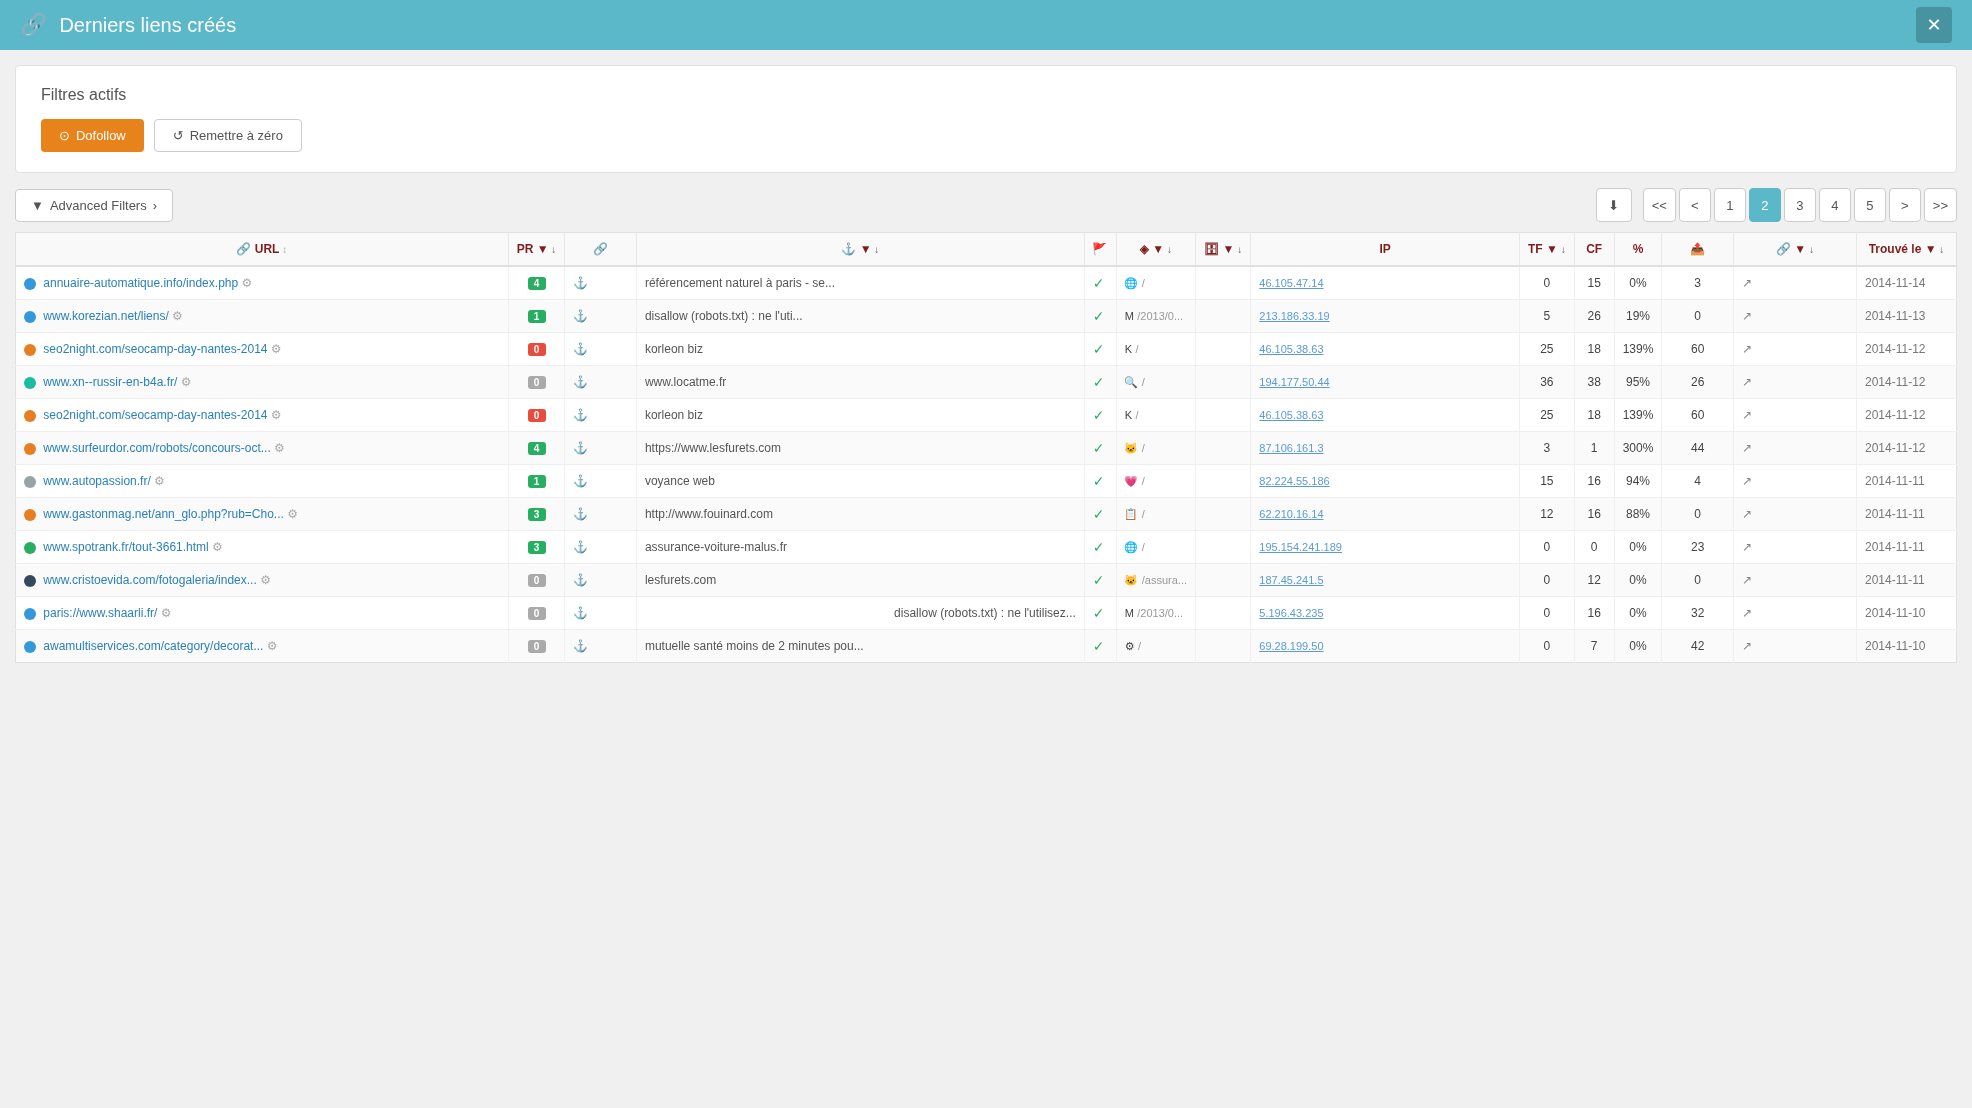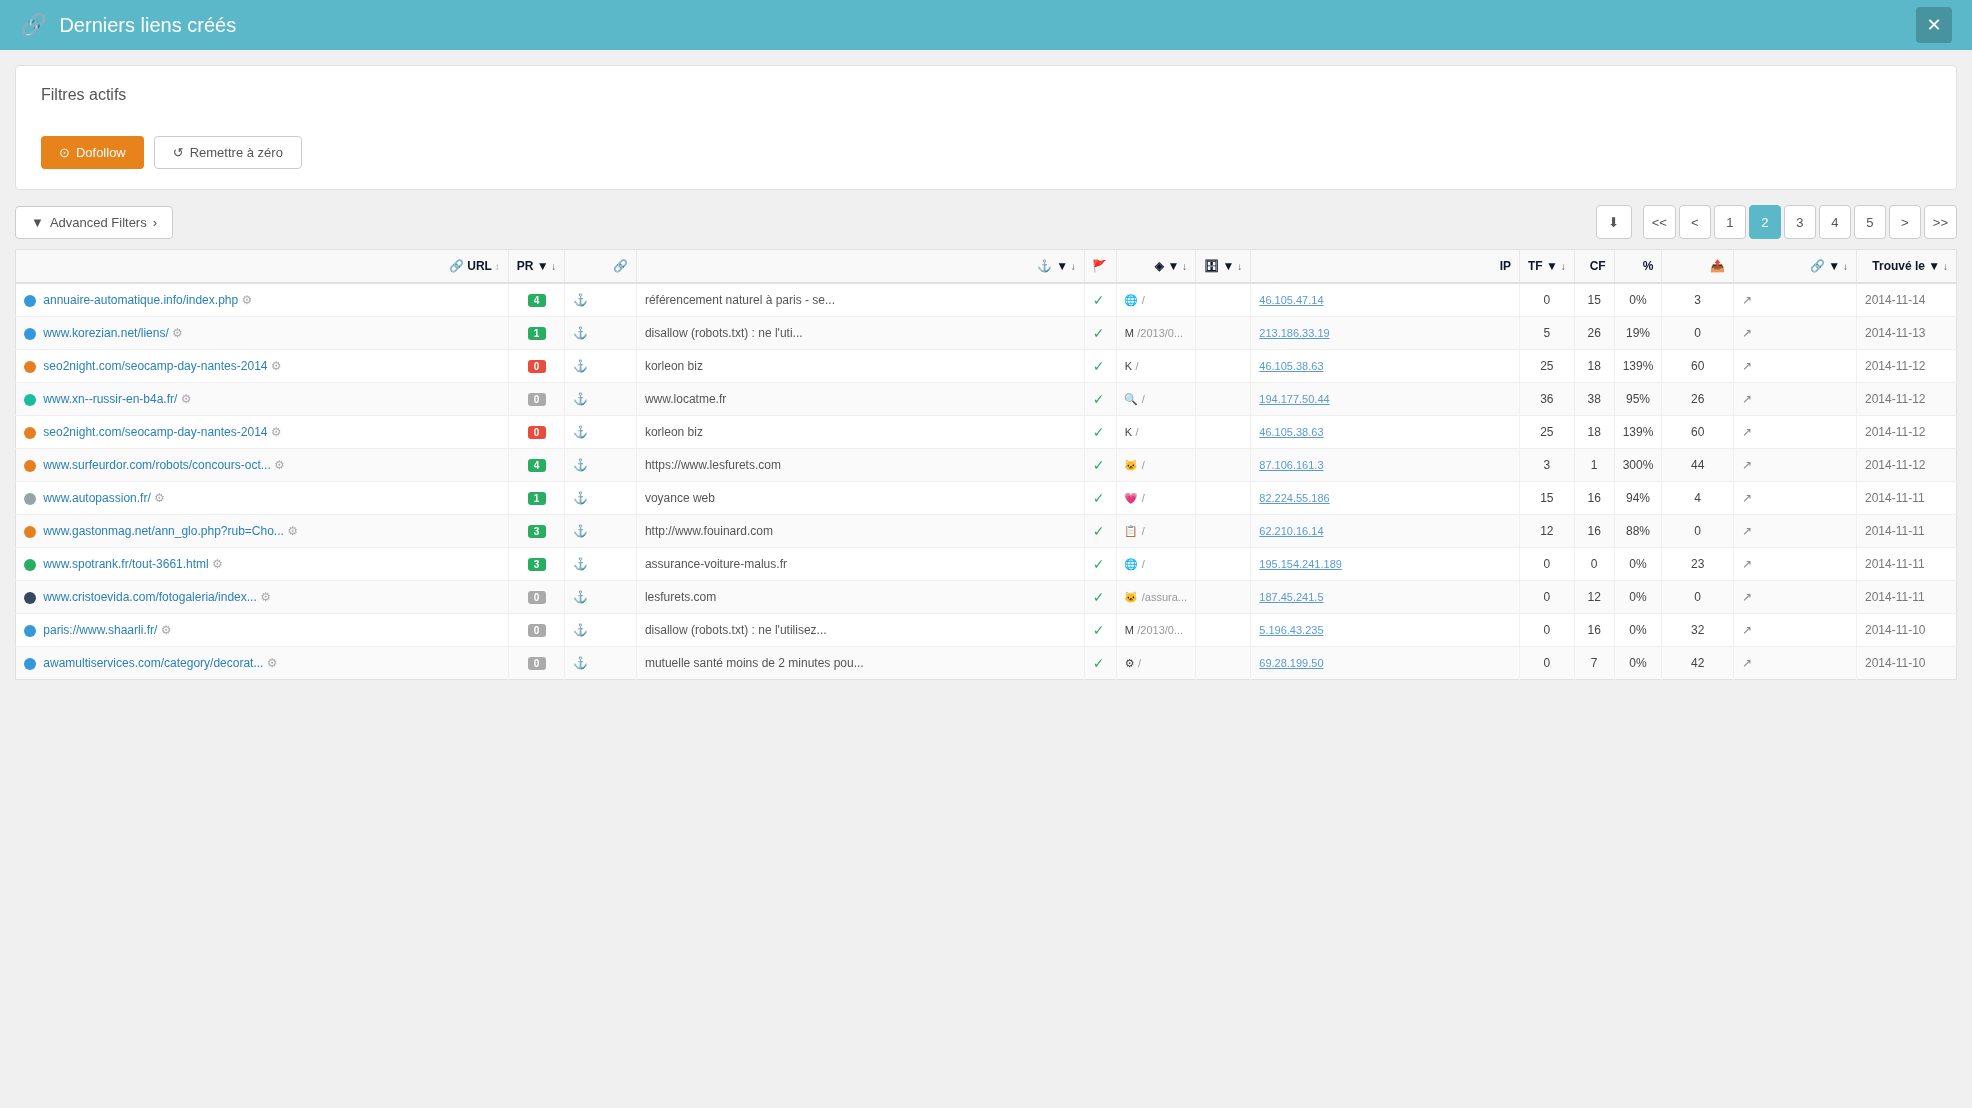--- a/index.html
+++ b/index.html
@@ -43,21 +43,21 @@
     .filters-section {
       background: white;
       margin: 15px;
       padding: 20px 25px;
       border-radius: 4px;
       border: 1px solid #e0e0e0;
     }
     .filters-title {
       font-size: 16px;
       color: #555;
-      margin-bottom: 32px;
+      margin-bottom: 15px;
     }
     .filters-buttons {
       display: flex;
       gap: 10px;
     }
     .btn-dofollow {
       background: #e8821a;
       color: white;
       border: none;
       padding: 8px 18px;
@@ -147,23 +147,23 @@
       background: white;
       border: 1px solid #e0e0e0;
       border-radius: 4px;
     }
     thead tr {
       background: #f9f9f9;
       border-bottom: 2px solid #e0e0e0;
     }
     thead th {
       padding: 9px 8px;
-      text-align: right;
+      text-align: center;
       font-weight: 600;
-      color: #0f172a;
+      color: #7f1d1d;
       font-size: 12px;
       white-space: nowrap;
       border-right: 1px solid #e8e8e8;
     }
     thead th:last-child { border-right: none; }
     tbody tr {
       border-bottom: 1px solid #efefef;
     }
     tbody tr:last-child { border-bottom: none; }
     tbody tr:nth-child(even) { background: #fafafa; }
@@ -616,21 +616,21 @@
       <span class="site-icon" style="background:#3498db; display:inline-block; width:12px; height:12px; border-radius:50%; vertical-align:middle; margin-right:4px;"></span>
       <a href="#" class="url-link">paris://www.shaarli.fr/</a>
       <span class="gear-icon">⚙</span>
     </td>
     <td class="col-pr num-cell">
       <span style="display:inline-block; background:#aaa; color:white; border-radius:3px; padding:1px 5px; font-size:10px; font-weight:bold; min-width:18px; text-align:center;">0</span>
     </td>
     <td>
       <span style="color:#888;">⚓</span>
     </td>
-    <td class="anchor-cell" style="max-width:200px; overflow:hidden; text-overflow:ellipsis;">disallow (robots.txt) : ne l'utilisez...</td>
+    <td class="anchor-cell" style="max-width:200px; overflow:hidden; text-overflow:ellipsis;text-align:right;">disallow (robots.txt) : ne l'utilisez...</td>
     <td class="col-flag">
       <span class="status-ok">✓</span>
     </td>
     <td class="col-check">
       <span style="font-size:11px;">M</span>
       <span style="color:#999; font-size:11px;">/2013/0...</span>
     </td>
     <td class="col-server"></td>
     <td class="col-ip" style="color:#5b9bd5; font-size:11px;">5.196.43.235</td>
     <td class="col-tf num-cell">0</td>

